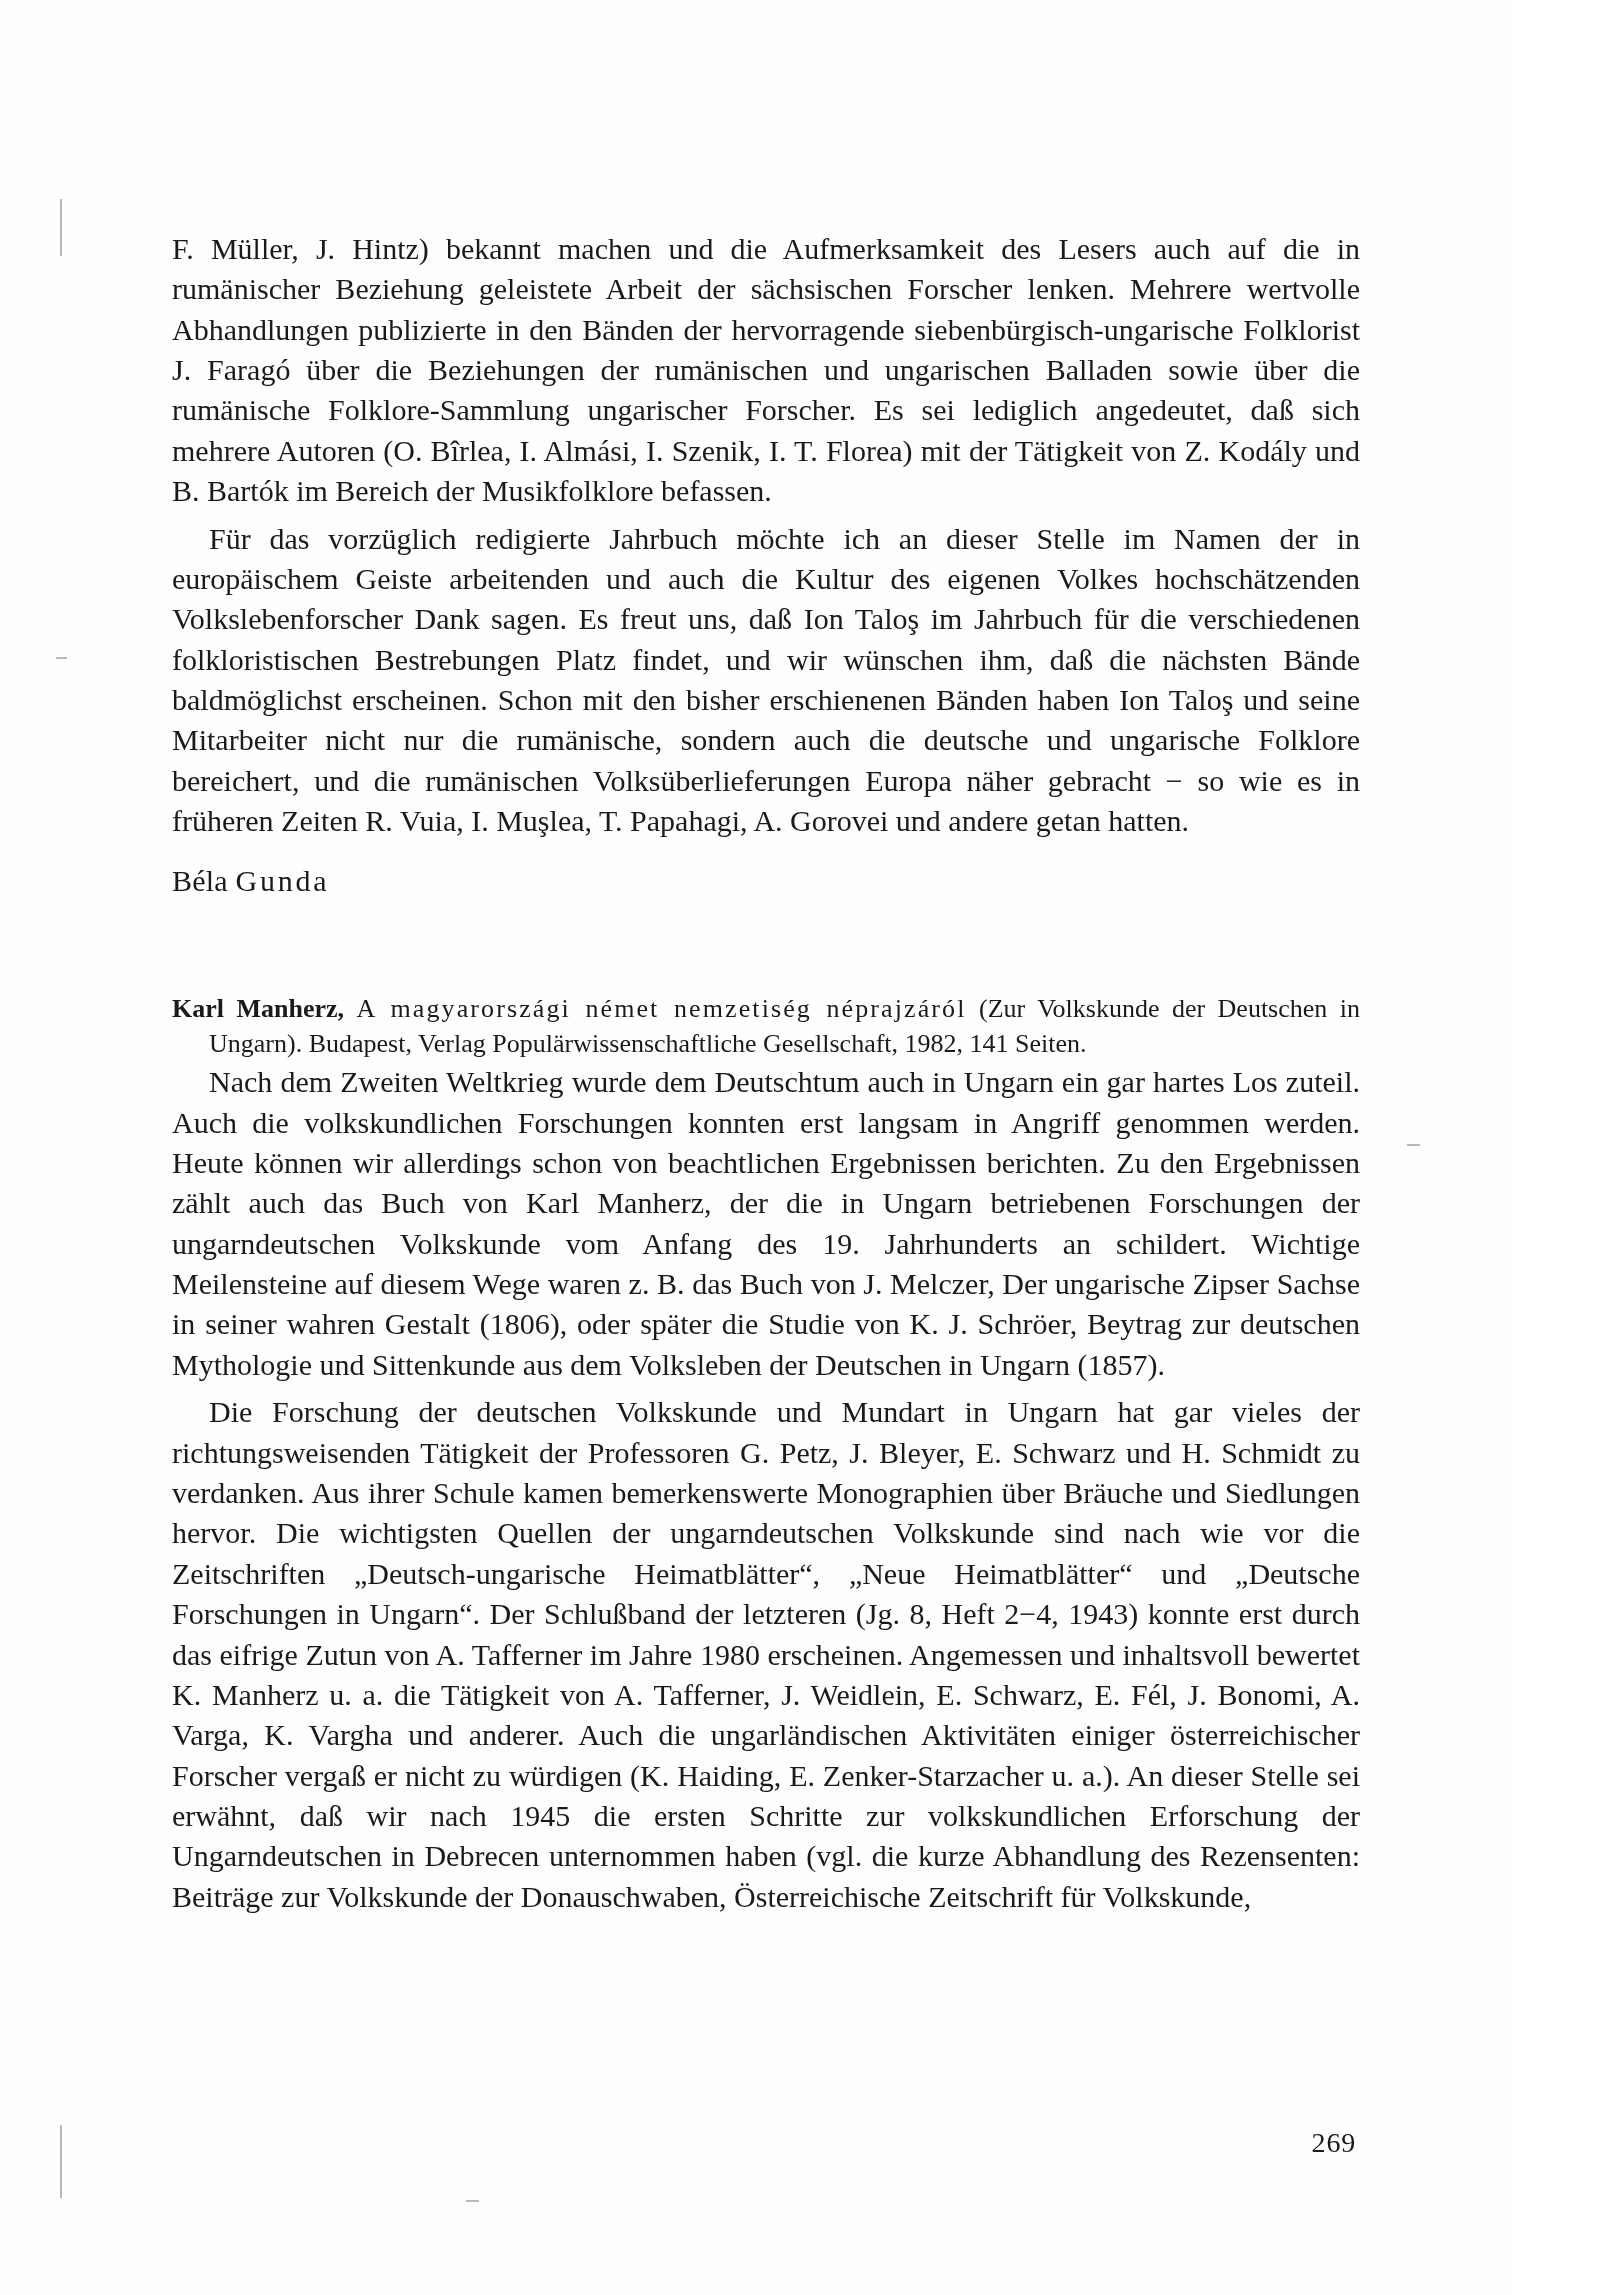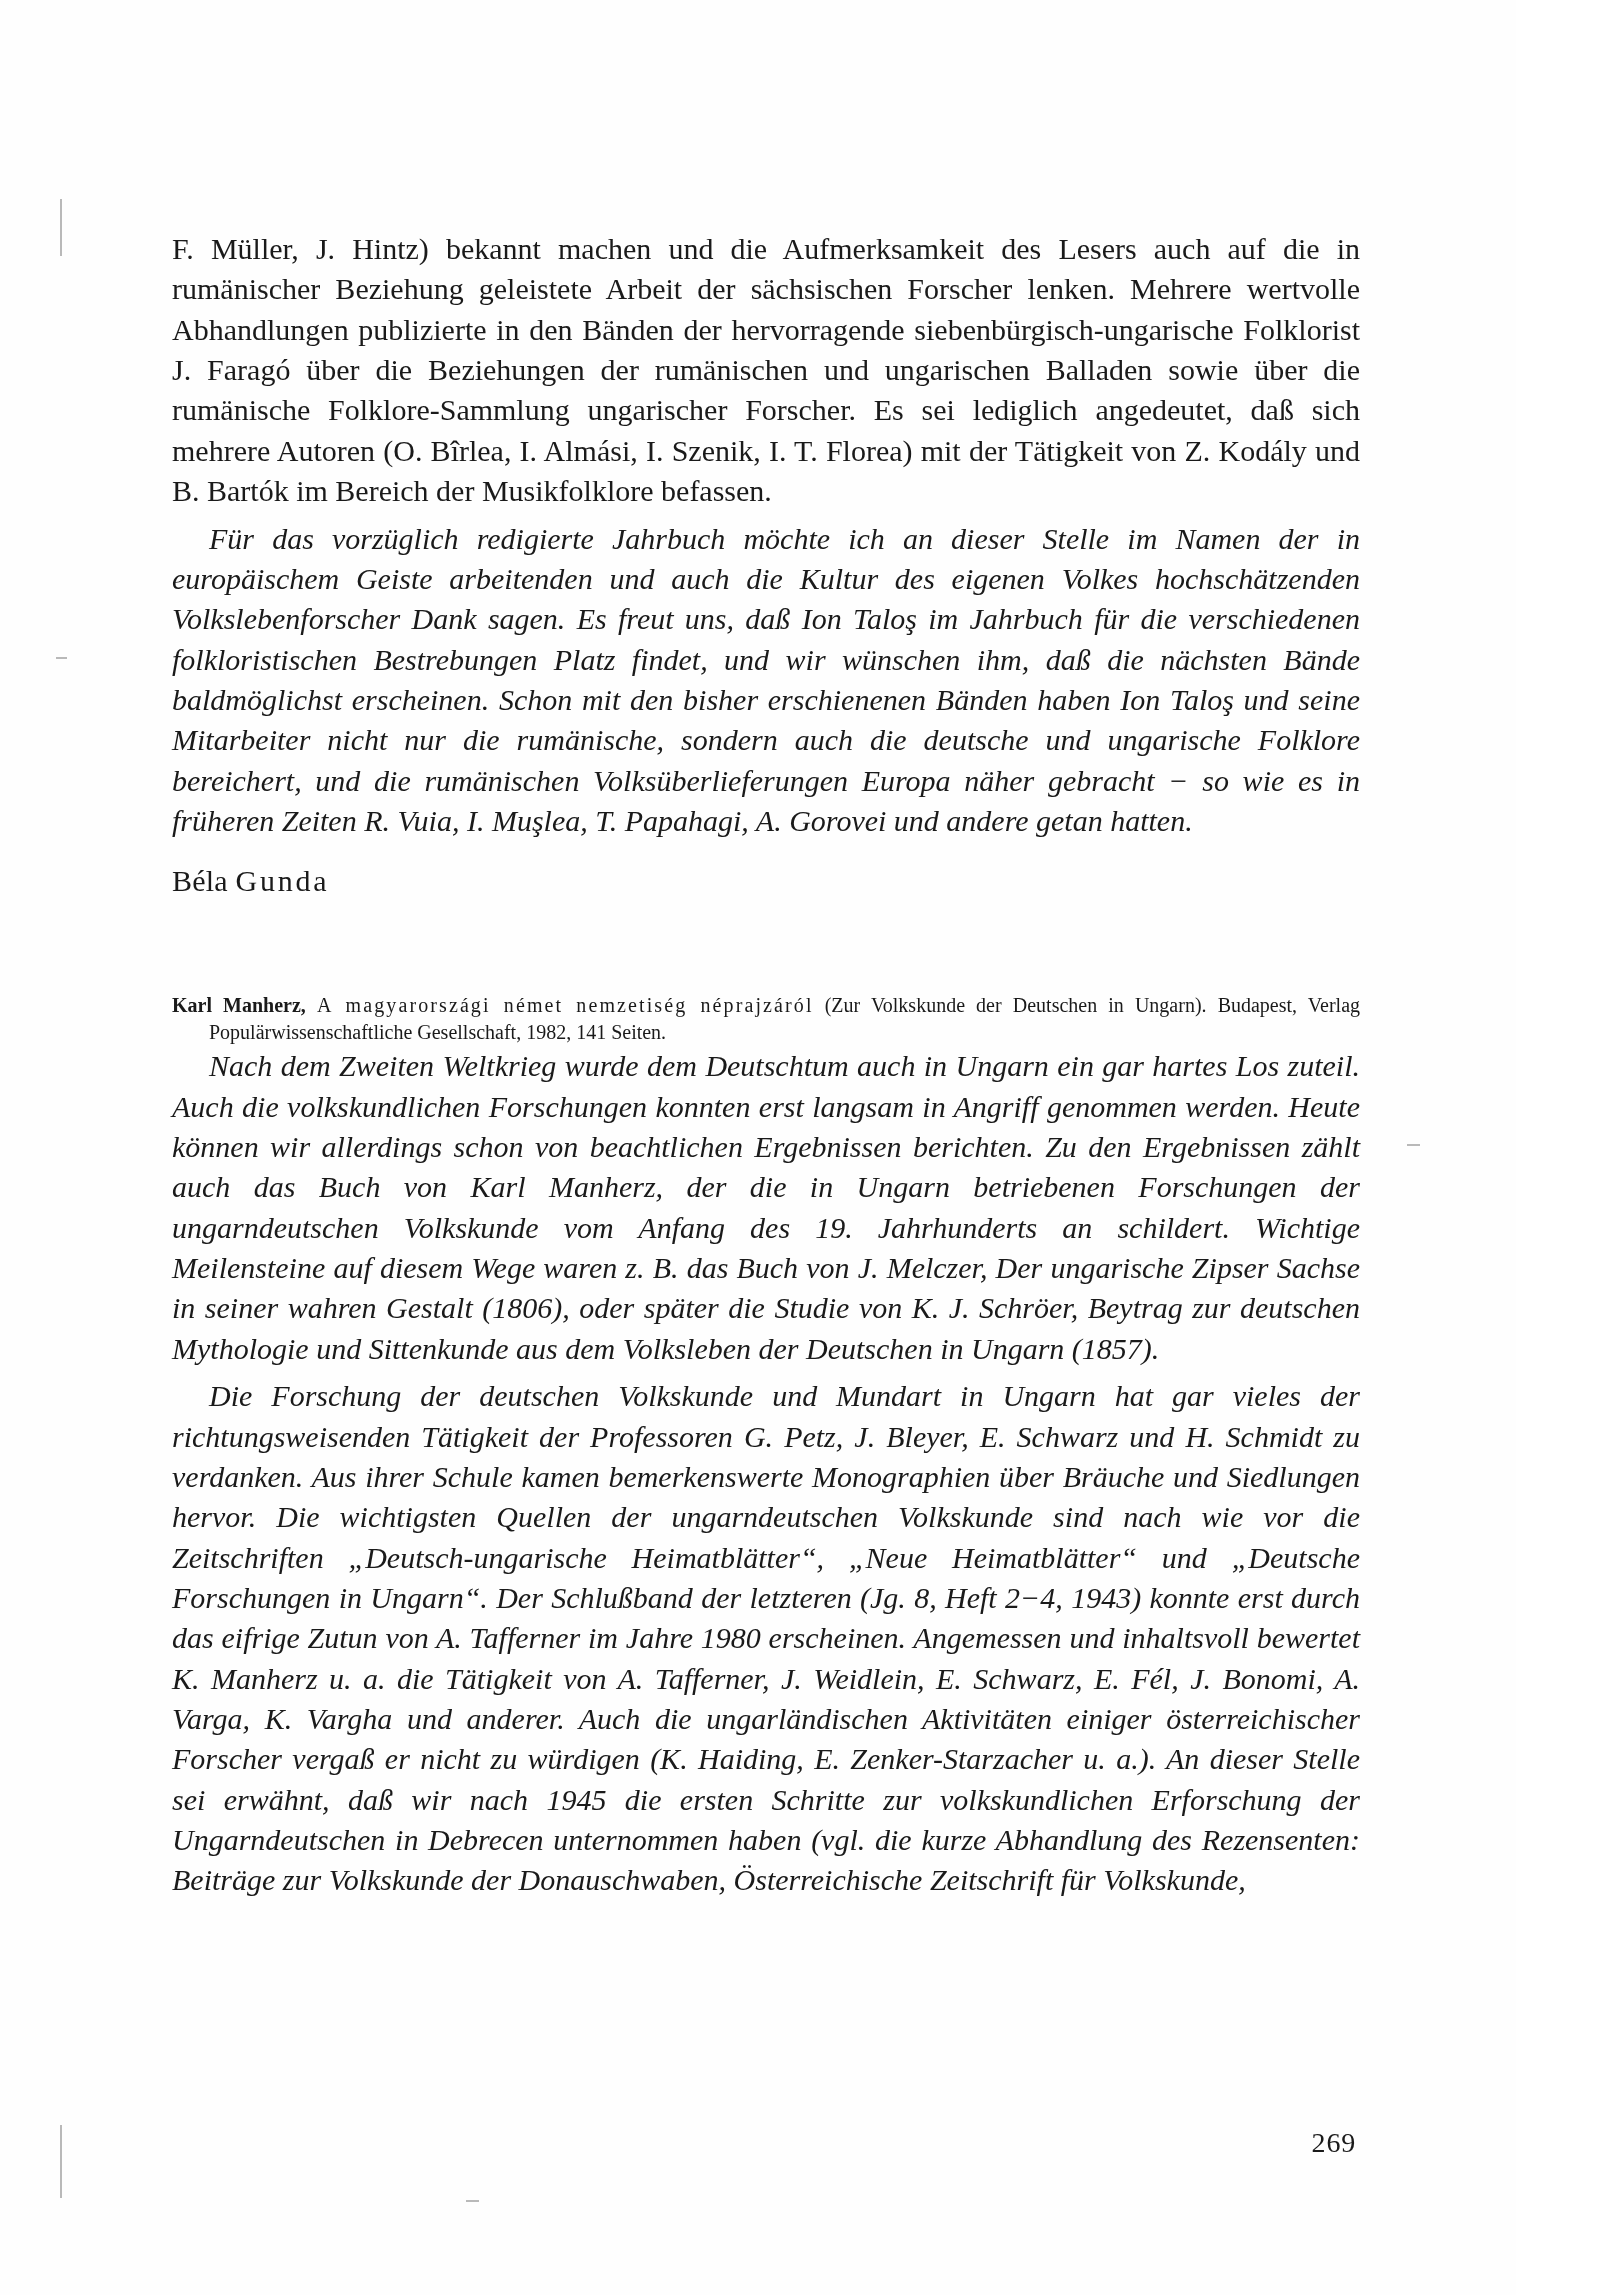--- a/index.html
+++ b/index.html
@@ -32,39 +32,38 @@
   p {
     margin: 0;
     font-size: 30px;
     line-height: 1.345;
     text-align: justify;
     text-justify: inter-word;
     hyphens: manual;
   }
   p.indent {
     text-indent: 37px;
-    font-style: italic;
   }
   .para-gap {
     height: 7.3px;
   }
   .signature {
     margin-top: 23px;
     text-align: left;
     font-size: 30px;
     letter-spacing: 0.2px;
   }
   .signature .spaced {
     letter-spacing: 2.8px;
   }
   .section-gap {
     height: 94px;
   }
   .entry-head {
-    font-size: 20px;
+    font-size: 26px;
     line-height: 1.345;
     text-align: justify;
     padding-left: 37px;
     text-indent: -37px;
     font-family: Liberation Serif, serif;
   }
   .entry-head .author {
     font-weight: bold;
   }
   .entry-head .title-spaced {

